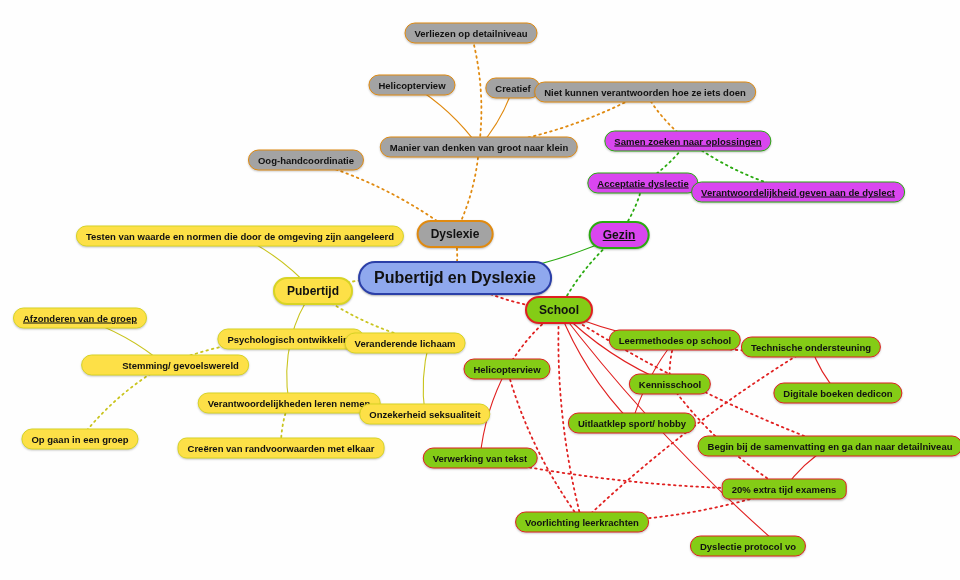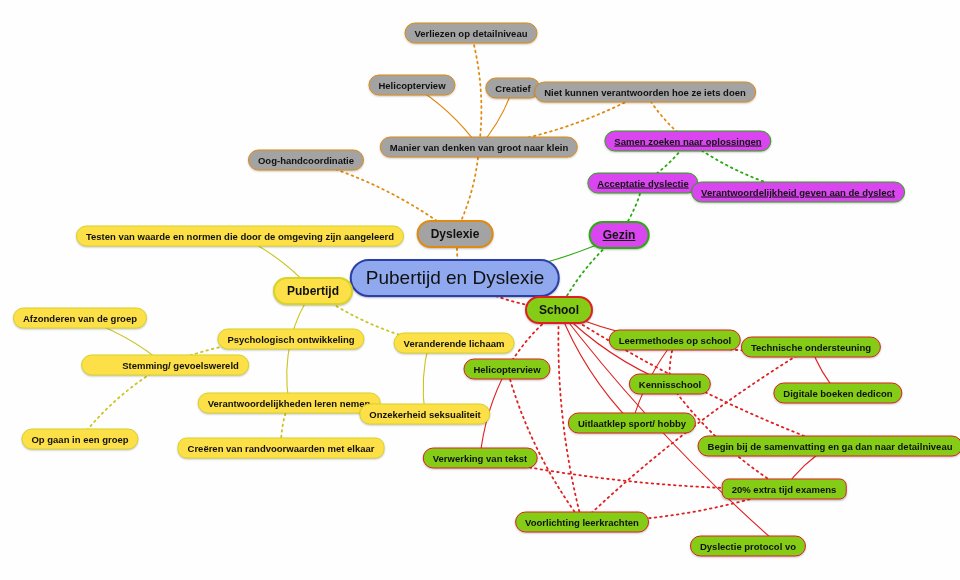--- a/index.html
+++ b/index.html
@@ -30,22 +30,22 @@
     display: flex;
     align-items: center;
     justify-content: center;
     white-space: nowrap;
     border-radius: 999px;
     border-style: solid;
     color: #111111;
     z-index: 5;
   }
   .node.lvl-root {
-    font-size: 19px;
-    font-weight: normal;
+    font-size: 16px;
+    font-weight: bold;
     border-width: 2px;
     padding: 6px 14px;
     box-shadow: 0 1px 2px rgba(0,0,0,0.30);
   }
   .node.lvl-main {
     font-size: 12px;
     font-weight: bold;
     border-width: 2px;
     padding: 5px 12px;
     box-shadow: 0 1px 2px rgba(0,0,0,0.25);
@@ -121,25 +121,25 @@
       <div class="node lvl-sub c-orange" style="left: 645px; top: 92px;">Niet kunnen verantwoorden hoe ze iets doen</div>
       <div class="node lvl-sub c-orange" style="left: 306px; top: 160px;">Oog-handcoordinatie</div>
       <div class="node lvl-main c-green" style="left: 619px; top: 235px;">Gezin</div>
       <div class="node lvl-sub c-green" style="left: 643px; top: 183px;">Acceptatie dyslectie</div>
       <div class="node lvl-sub c-green" style="left: 688px; top: 141px;">Samen zoeken naar oplossingen</div>
       <div class="node lvl-sub c-green" style="left: 798px; top: 192px;">Verantwoordelijkheid geven aan de dyslect</div>
       <div class="node lvl-main c-yellow" style="left: 313px; top: 291px;">Pubertijd</div>
       <div class="node lvl-sub c-yellow" style="left: 240px; top: 236px;">Testen van waarde en normen die door de omgeving zijn aangeleerd</div>
       <div class="node lvl-sub c-yellow" style="left: 291px; top: 339px;">Psychologisch ontwikkeling</div>
       <div class="node lvl-sub c-yellow" style="left: 165px; top: 365px; padding-left: 40px;">Stemming/ gevoelswereld</div>
-      <div class="node lvl-sub c-yellow" style="left: 80px; top: 318px;">Afzonderen van de groep</div>
+      <div class="node lvl-sub c-yellow" style="left: 80px; top: 318px; text-decoration: underline;">Afzonderen van de groep</div>
       <div class="node lvl-sub c-yellow" style="left: 80px; top: 439px;">Op gaan in een groep</div>
       <div class="node lvl-sub c-yellow" style="left: 289px; top: 403px;">Verantwoordelijkheden leren nemen</div>
       <div class="node lvl-sub c-yellow" style="left: 281px; top: 448px; border-radius: 9px;">Creëren van randvoorwaarden met elkaar</div>
-      <div class="node lvl-sub c-yellow" style="left: 454px; top: 343px;">Veranderende lichaam</div>
+      <div class="node lvl-sub c-yellow" style="left: 405px; top: 343px;">Veranderende lichaam</div>
       <div class="node lvl-sub c-yellow" style="left: 425px; top: 414px;">Onzekerheid seksualiteit</div>
       <div class="node lvl-main c-red" style="left: 559px; top: 310px;">School</div>
       <div class="node lvl-sub c-red" style="left: 675px; top: 340px;">Leermethodes op school</div>
       <div class="node lvl-sub c-red" style="left: 811px; top: 347px;">Technische ondersteuning</div>
       <div class="node lvl-sub c-red" style="left: 670px; top: 384px;">Kennisschool</div>
       <div class="node lvl-sub c-red" style="left: 838px; top: 393px;">Digitale boeken dedicon</div>
       <div class="node lvl-sub c-red" style="left: 507px; top: 369px;">Helicopterview</div>
       <div class="node lvl-sub c-red" style="left: 632px; top: 423px;">Uitlaatklep sport/ hobby</div>
       <div class="node lvl-sub c-red" style="left: 480px; top: 458px;">Verwerking van tekst</div>
       <div class="node lvl-sub c-red" style="left: 830px; top: 446px;">Begin bij de samenvatting en ga dan naar detailniveau</div>

